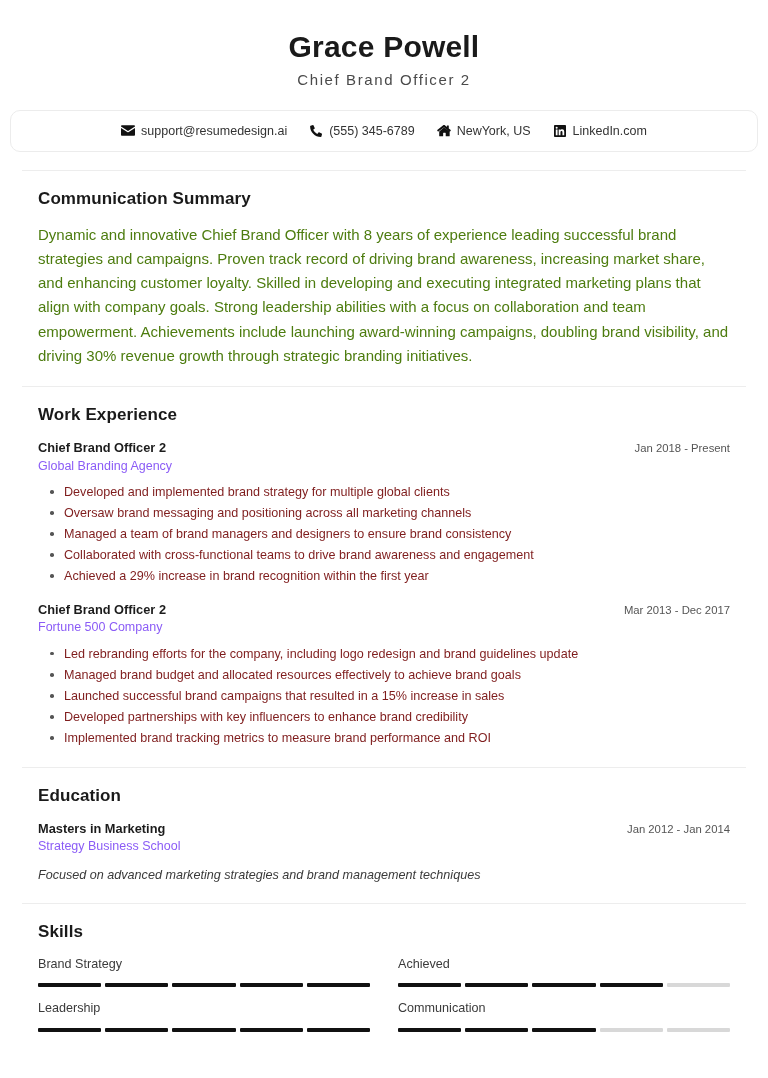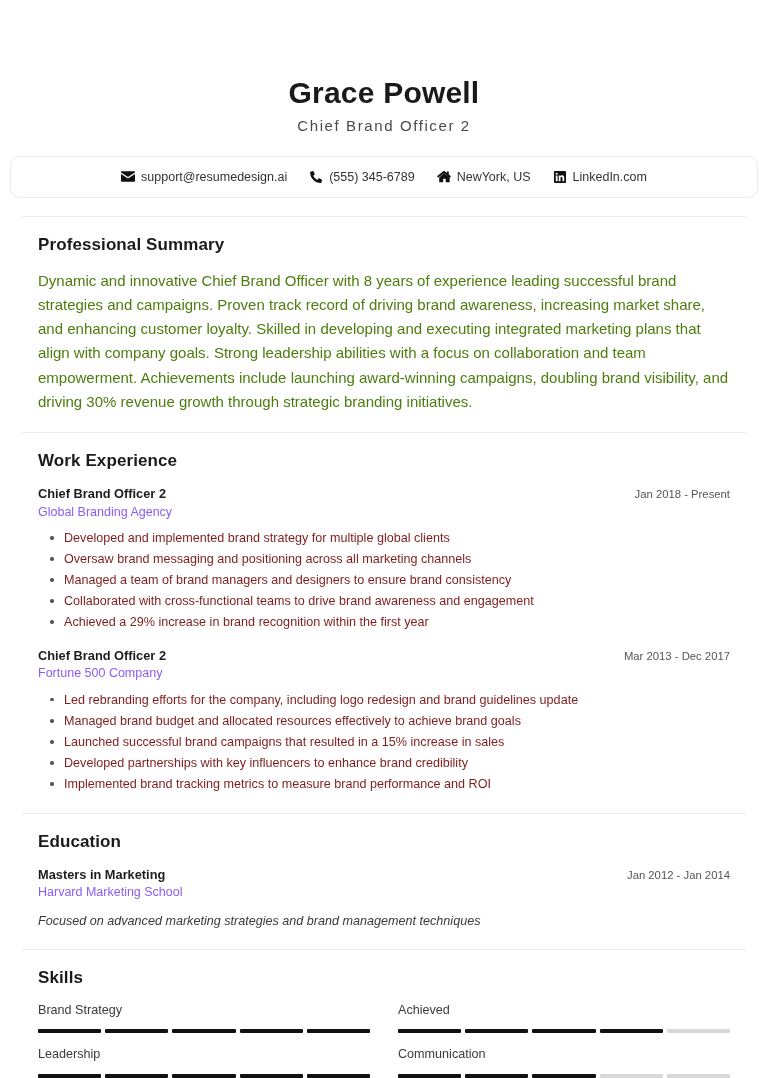--- a/index.html
+++ b/index.html
@@ -15,21 +15,20 @@
     min-height: 1078px;
     background: #ffffff;
     position: relative;
     overflow: hidden;
   }
 
   
   .header {
     text-align: center;
     padding: 30px 40px 4px 40px;
-    margin-top: 46px;
   }
   .name {
     font-size: 30px;
     font-weight: bold;
     color: #1a1a1a;
     letter-spacing: 0.2px;
     line-height: 1.15;
     margin: 0 0 6px 0;
   }
   .job-subtitle {
@@ -226,21 +225,21 @@
               <path fill="currentColor" d="M12.98 0H1.02C.46 0 0 .45 0 1.01v11.98C0 13.55.46 14 1.02 14h11.96c.56 0 1.02-.45 1.02-1.01V1.01C14 .45 13.54 0 12.98 0zM4.15 11.93H2.08V5.25h2.07v6.68zM3.12 4.34a1.2 1.2 0 1 1 0-2.4 1.2 1.2 0 0 1 0 2.4zm8.81 7.59H9.86V8.68c0-.77-.01-1.77-1.08-1.77-1.08 0-1.24.84-1.24 1.71v3.31H5.47V5.25h1.99v.91h.03c.28-.52.95-1.08 1.96-1.08 2.1 0 2.48 1.38 2.48 3.17v3.68z"></path>
             </svg>
           </span>
           <span>LinkedIn.com</span>
         </div>
       </div>
   </div>
 
   <div class="section-divider"></div>
   <div class="section">
-    <h2 class="section-title">Professional Summary</h2>
+    <h2 class="section-title">Communication Summary</h2>
     <p class="body-text">Dynamic and innovative Chief Brand Officer with 8 years of experience leading successful brand strategies and campaigns. Proven track record of driving brand awareness, increasing market share, and enhancing customer loyalty. Skilled in developing and executing integrated marketing plans that align with company goals. Strong leadership abilities with a focus on collaboration and team empowerment. Achievements include launching award-winning campaigns, doubling brand visibility, and driving 30% revenue growth through strategic branding initiatives.</p>
   </div>
 
   <div class="section-divider"></div>
   <div class="section">
     <h2 class="section-title">Work Experience</h2>
     <div id="work-list">
         <div class="entry">
           <div class="entry-head">
             <div class="entry-title">Chief Brand Officer 2</div>
@@ -274,21 +273,21 @@
 
   <div class="section-divider"></div>
   <div class="section">
     <h2 class="section-title">Education</h2>
     <div id="education-list">
         <div class="entry">
           <div class="entry-head">
             <div class="entry-title">Masters in Marketing</div>
             <div class="entry-date">Jan 2012 - Jan 2014</div>
           </div>
-          <div class="entry-sub">Harvard Marketing School</div>
+          <div class="entry-sub">Strategy Business School</div>
           <div class="entry-desc">Focused on advanced marketing strategies and brand management techniques</div>
         </div>
       </div>
   </div>
 
   <div class="section-divider"></div>
   <div class="section">
     <h2 class="section-title">Skills</h2>
     <div class="skills-grid" id="skills-grid">
         <div class="skill">

